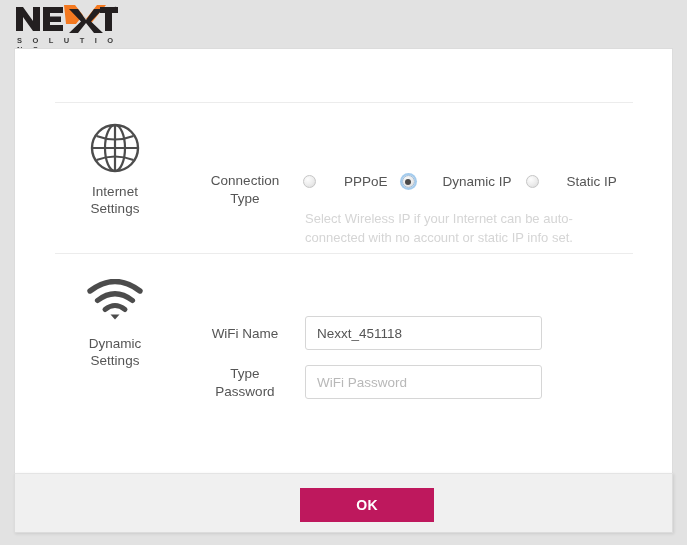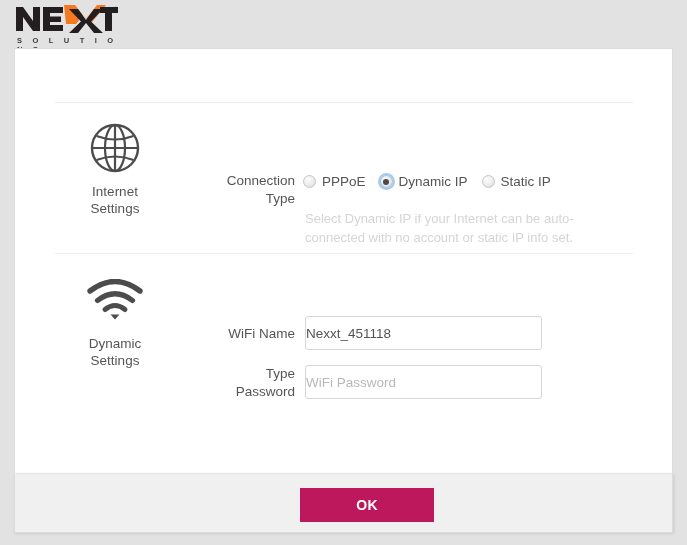--- a/index.html
+++ b/index.html
@@ -127,21 +127,21 @@
   .sec-title {
     margin-top: 6px;
     font-size: 13.5px;
     color: #555555;
     line-height: 17px;
   }
 
   .field-label {
     position: absolute;
     width: 100px;
-    text-align: right;
+    text-align: center;
     font-size: 13.5px;
     color: #555555;
     line-height: 18px;
   }
 
   
   .radio-row {
     position: absolute;
     left: 288px;
     top: 55px;
@@ -149,20 +149,21 @@
     align-items: center;
     gap: 0px;
   }
   .radio-opt {
     display: flex;
     align-items: center;
     font-size: 13.5px;
     color: #555555;
     margin-right: 14px;
     white-space: nowrap;
+    gap: 22px;
   }
   .radio-opt:last-child { margin-right: 8px; }
   .radio-dot {
     width: 13px;
     height: 13px;
     border-radius: 50%;
     background: radial-gradient(circle at 35% 30%, #fdfdfd 0%, #ececec 55%, #d8d8d8 100%);
     border: 1px solid #c6c6c6;
     box-sizing: border-box;
     margin-right: 6px;
@@ -196,21 +197,21 @@
 
   
   .text-input {
     position: absolute;
     left: 290px;
     width: 237px;
     height: 34px;
     box-sizing: border-box;
     border: 1px solid #d6d6d6;
     border-radius: 3px;
-    padding: 0 0;
+    padding: 0 11px;
     font-size: 13.5px;
     color: #555555;
     font-family: "Liberation Sans", sans-serif;
     background: #ffffff;
     outline: none;
   }
   .text-input::placeholder { color: #b8b8b8; }
 
   
   .ok-btn {
@@ -294,21 +295,21 @@
       <label class="radio-opt checked">
         <span class="radio-dot"></span>
         <span>Dynamic IP</span>
       </label>
       <label class="radio-opt">
         <span class="radio-dot"></span>
         <span>Static IP</span>
       </label>
     </div>
 
-    <div class="hint">Select Dynamic IP if your Internet can be auto-connected with no account or static IP info set.</div>
+    <div class="hint">Select Wireless IP if your Internet can be auto-connected with no account or static IP info set.</div>
   </div>
 
   <div class="divider divider-2"></div>
 
   <div class="section sec-wireless">
 
     <div class="sec-icon-col">
       <div class="sec-icon">
         <svg width="56" height="42" viewBox="0 0 56 42">
           <path d="M3,12 Q28,-7 53,12" fill="none" stroke="#4c4c4c" stroke-width="5.4" stroke-linecap="round"></path>

